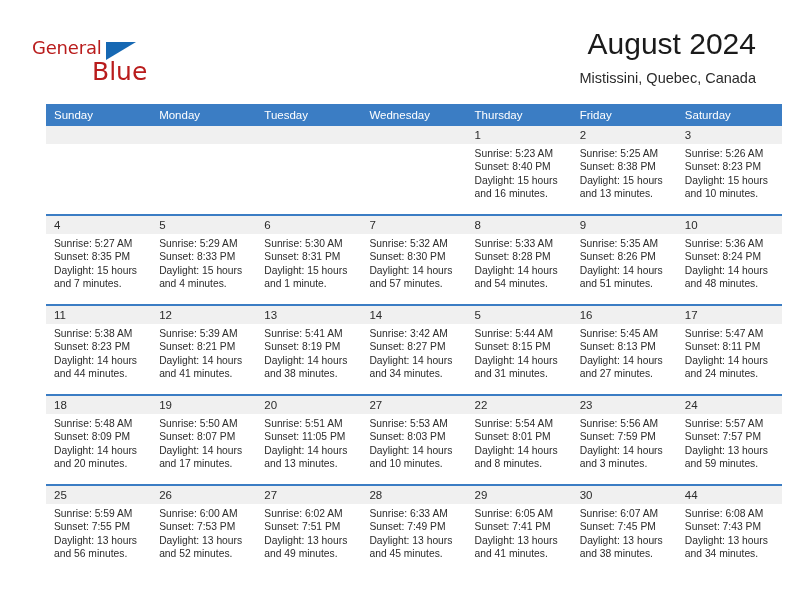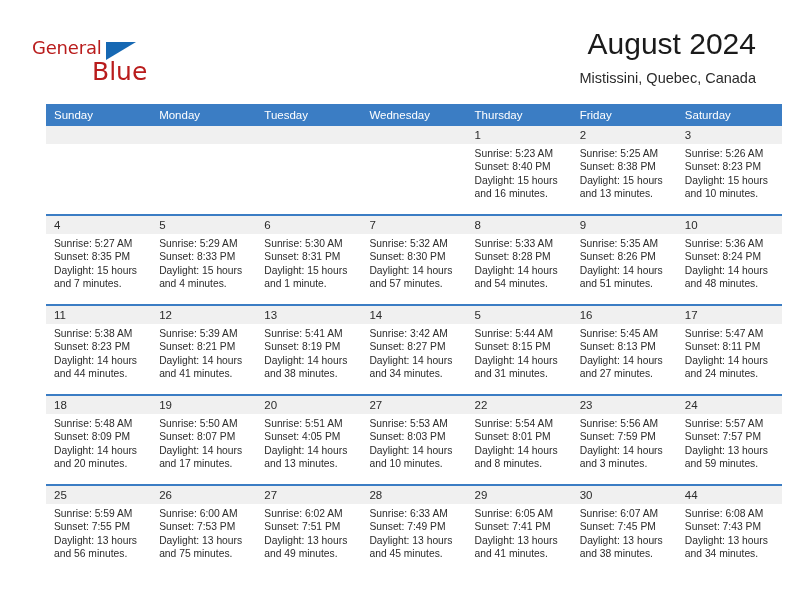--- a/index.html
+++ b/index.html
@@ -449,21 +449,21 @@
                   <div>and 17 minutes.</div>
                 </div>
               </div>
             </td>
             <td>
               <div class="cell">
                 <div class="shade"></div>
                 <div class="daynum">20</div>
                 <div class="lines">
                   <div>Sunrise: 5:51 AM</div>
-                  <div>Sunset: 4:05 PM</div>
+                  <div>Sunset: 11:05 PM</div>
                   <div>Daylight: 14 hours</div>
                   <div>and 13 minutes.</div>
                 </div>
               </div>
             </td>
             <td>
               <div class="cell">
                 <div class="shade"></div>
                 <div class="daynum">27</div>
                 <div class="lines">
@@ -525,21 +525,21 @@
               </div>
             </td>
             <td>
               <div class="cell">
                 <div class="shade"></div>
                 <div class="daynum">26</div>
                 <div class="lines">
                   <div>Sunrise: 6:00 AM</div>
                   <div>Sunset: 7:53 PM</div>
                   <div>Daylight: 13 hours</div>
-                  <div>and 75 minutes.</div>
+                  <div>and 52 minutes.</div>
                 </div>
               </div>
             </td>
             <td>
               <div class="cell">
                 <div class="shade"></div>
                 <div class="daynum">27</div>
                 <div class="lines">
                   <div>Sunrise: 6:02 AM</div>
                   <div>Sunset: 7:51 PM</div>

